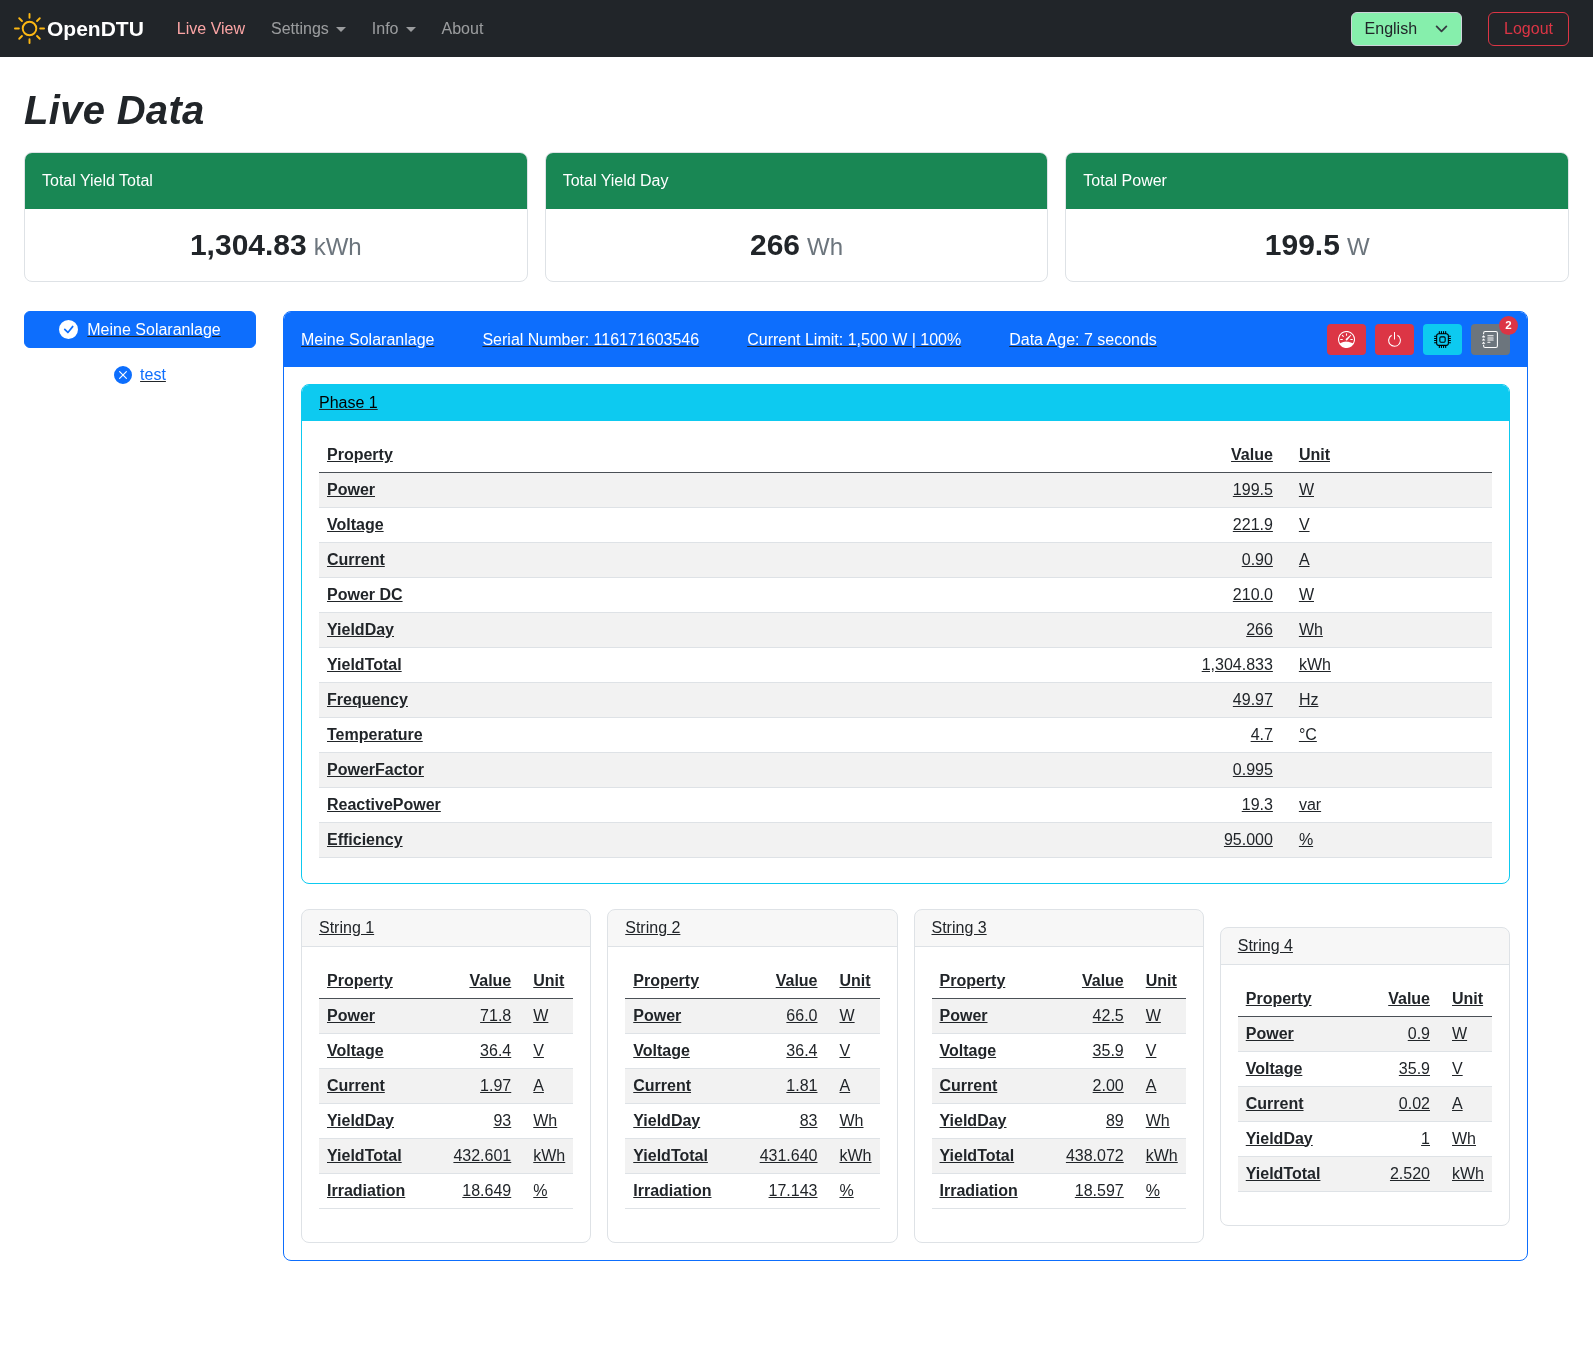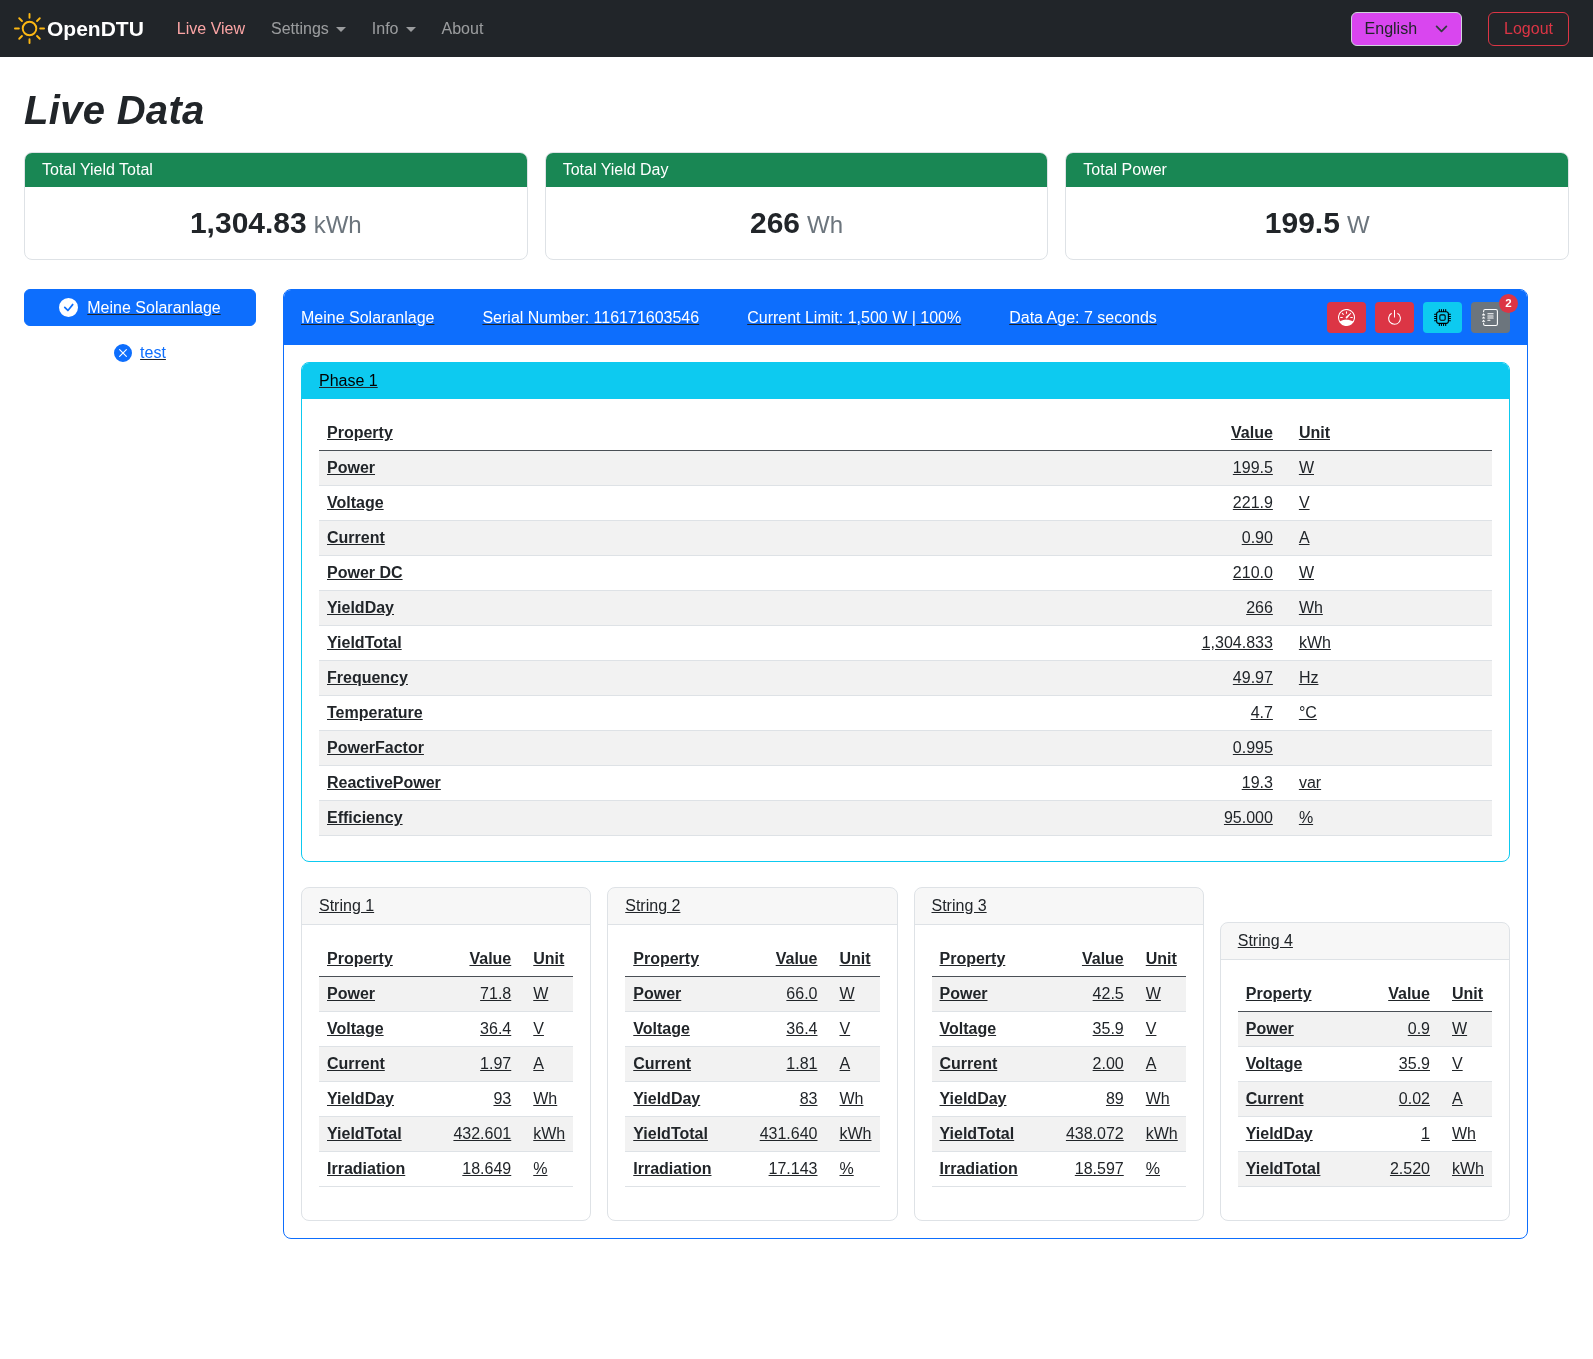--- a/index.html
+++ b/index.html
@@ -20,34 +20,34 @@
   .brand-icon { display:flex; align-items:center; }
   .nav-links { display:flex; align-items:center; flex:1; }
   .nav-link { color:rgba(255,255,255,.55); padding:8px 13px; cursor:pointer; text-decoration:none; }
   .nav-link.active { color:#fca5a5; }
   .dropdown-toggle::after {
     content:""; display:inline-block; margin-left:7px; vertical-align:2px;
     border-top:5px solid; border-right:5px solid transparent; border-left:5px solid transparent;
   }
   .nav-right { display:flex; align-items:center; gap:26px; padding-right:10px; }
   .lang-select {
-    background:#d946ef; border:1px solid #ced4da; border-radius:6px;
+    background:#86efac; border:1px solid #ced4da; border-radius:6px;
     padding:7px 13px; display:flex; align-items:center; gap:18px; color:#212529; cursor:pointer;
   }
   .logout-btn {
     background:transparent; border:1px solid #dc3545; color:#dc3545;
     border-radius:6px; padding:7px 15px; font-size:16px; cursor:pointer; font-family:inherit;
   }
   
   .container { padding:0 24px; }
   .page-title { font-size:40px; font-weight:600; margin:31px 0 19px; letter-spacing:.3px;font-style:italic; }
   
   .cards-row { display:flex; gap:17px; }
   .summary-card { flex:1; border:1px solid #dee2e6; border-radius:8px; background:#fff; }
-  .summary-card-header { background:#198754; color:#fff; padding:8px 17px; border-radius:7px 7px 0 0; }
+  .summary-card-header { background:#198754; color:#fff; padding:19px 17px; border-radius:7px 7px 0 0; }
   .summary-card-body { padding:19px 16px; text-align:center; }
   .summary-value { font-size:30px; font-weight:700; }
   .summary-unit { font-size:24px; color:#6c757d; margin-left:7px; font-weight:400; }
   
   .main-row { display:flex; gap:27px; margin-top:29px; align-items:flex-start; padding-bottom:28px;text-decoration:underline; }
   .sidebar-col { width:232px; flex:none; }
   .panel-col { flex:1; margin-right:41px; min-width:0; }
   .inverter-btn {
     width:100%; background:#0d6efd; color:#fff; border:1px solid #0d6efd; border-radius:6px;
     padding:8px 12px; display:flex; align-items:center; justify-content:center; gap:9px;
@@ -90,21 +90,21 @@
   .cell-prop { text-align:left; font-weight:700; }
   .cell-val  { text-align:right; font-weight:400; }
   .cell-unit { text-align:left; font-weight:400; }
   thead .cell-val { font-weight:700; }
   thead .cell-unit { font-weight:700; }
   .phase-table .cell-val  { width:10%; }
   .phase-table .cell-unit { width:18%; padding-left:18px; }
   .string-table .cell-val  { width:29%; }
   .string-table .cell-unit { width:21%; padding-left:14px; }
   
-  .strings-row { display:flex; gap:16px; align-items:flex-end; }
+  .strings-row { display:flex; gap:16px; align-items:center; }
   .string-card { flex:1; border:1px solid #dee2e6; border-radius:8px; min-width:0; background:#fff; }
   .string-card-header {
     background:rgba(0,0,0,.03); padding:9px 17px; border-bottom:1px solid #dee2e6;
     border-radius:7px 7px 0 0;
   }
   .string-card-body { padding:17px 17px 33px; }
 </style>
 </head>
 <body>
 

